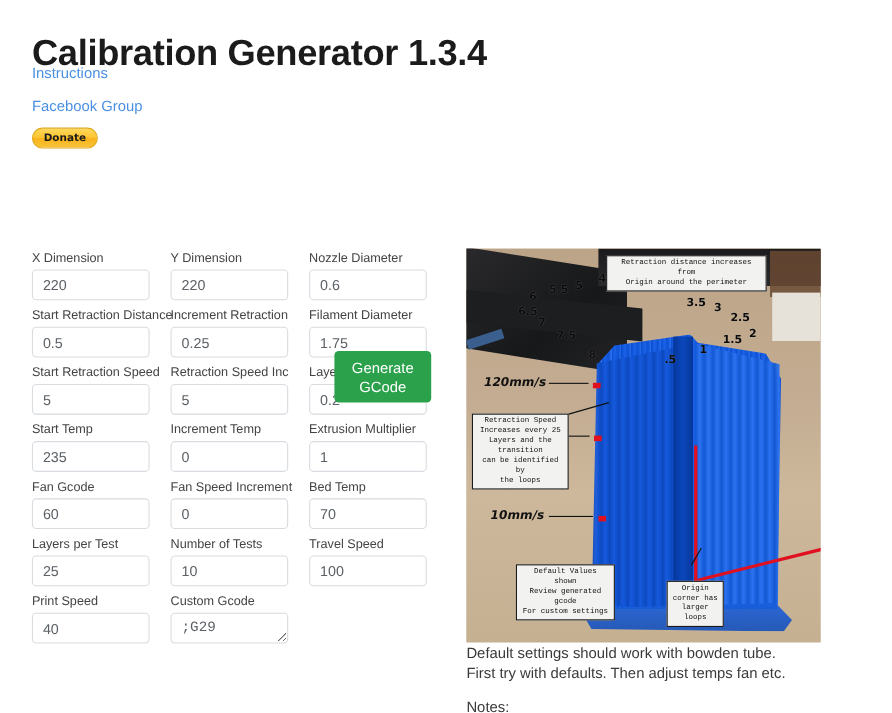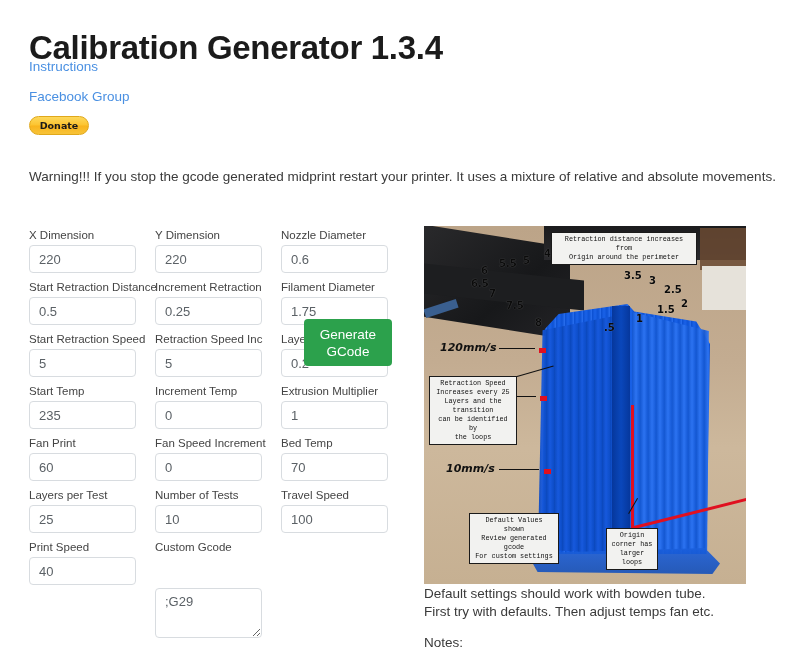--- a/index.html
+++ b/index.html
@@ -100,34 +100,33 @@
     background: #ffffff;
     font-size: 13px;
     color: #5b6166;
     padding: 0 9px;
     font-family: "Liberation Sans", sans-serif;
     outline: none;
     margin-bottom: 7px;
   }
   .field-textarea {
     width: 107px;
-    height: 50px;
+    height: 28px;
     box-sizing: border-box;
     border: 1px solid #d8dce0;
     border-radius: 4px;
     background: #ffffff;
     font-size: 13px;
     color: #5b6166;
     padding: 6px 9px;
-    font-family: Liberation Sans, sans-serif;
+    font-family: Liberation Mono, monospace;
     outline: none;
     resize: vertical;
     overflow: hidden;
     line-height: 14px;
-    margin-top: 31px;
   }
   .gen-btn {
     position: absolute;
     left: 304px;
     top: 319px;
     width: 88px;
     height: 47px;
     background: #2ca14c;
     border: none;
     border-radius: 4px;
@@ -346,21 +345,20 @@
 
 <div class="page">
 
   <h1 class="title">Calibration Generator 1.3.4</h1>
 
   <a class="link link-instructions">Instructions</a>
   <a class="link link-facebook">Facebook Group</a>
 
   <div class="donate-btn">Donate</div>
 
-  <div class="warning">Warning!!! If you stop the gcode generated midprint restart your printer. It uses a mixture of relative and absolute movements.</div>
 
   <div class="form">
 
     <div class="field-row">
       <div class="field">
         <span class="field-label">X Dimension</span>
         <input class="field-input" value="220" style="">
       </div>
       <div class="field">
         <span class="field-label">Y Dimension</span>
@@ -412,21 +410,21 @@
         <input class="field-input" value="0" style="">
       </div>
       <div class="field">
         <span class="field-label">Extrusion Multiplier</span>
         <input class="field-input" value="1" style="">
       </div>
     </div>
 
     <div class="field-row">
       <div class="field">
-        <span class="field-label">Fan Print</span>
+        <span class="field-label">Fan Gcode</span>
         <input class="field-input" value="60" style="">
       </div>
       <div class="field">
         <span class="field-label">Fan Speed Increment</span>
         <input class="field-input" value="0" style="">
       </div>
       <div class="field">
         <span class="field-label">Bed Temp</span>
         <input class="field-input" value="70" style="">
       </div>

